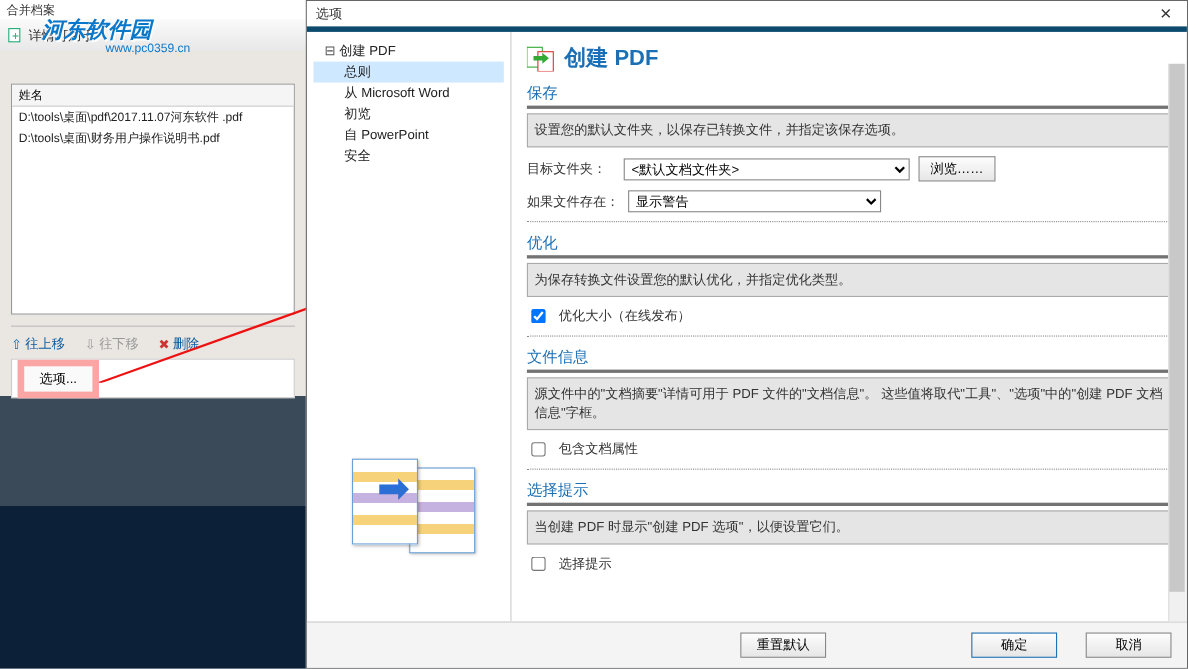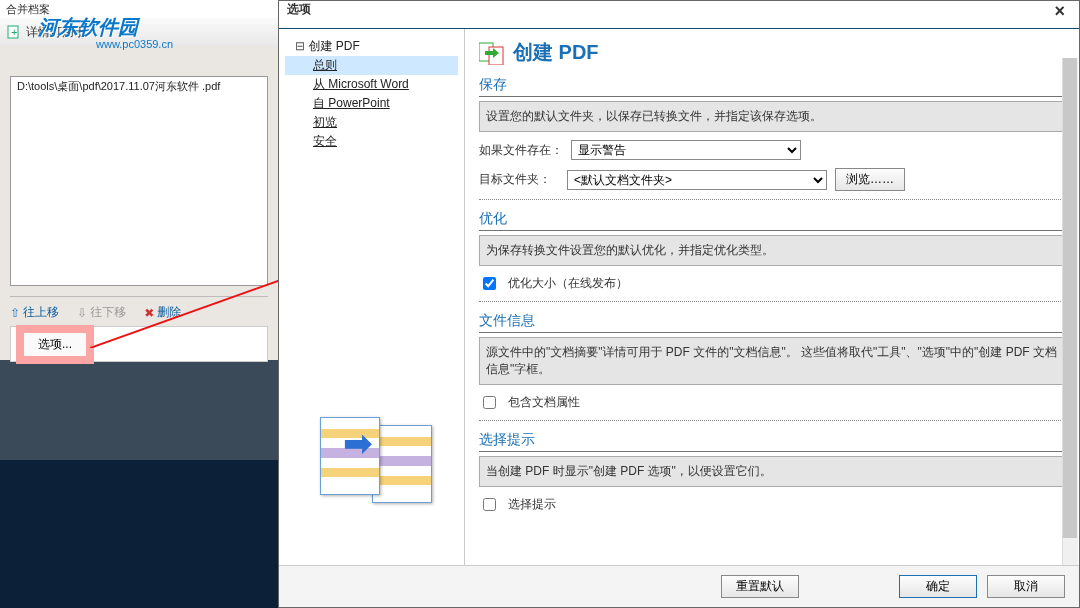--- a/index.html
+++ b/index.html
@@ -14,51 +14,51 @@
   .bg-logo { position:absolute; left:38px; top:14px; font-size:20px; font-style:italic; font-weight:bold; color:#0a78ca; text-shadow:1px 1px 0 #fff; pointer-events:none; }
   .bg-logo-sub { position:absolute; left:60px; top:38px; font-size:11px; color:#0a78ca; pointer-events:none;margin-left:36px; }
   .bg-instruction { position:absolute; left:10px; top:52px; width:260px; height:20px; font-size:12px; font-weight:bold; color:#000; overflow:hidden; white-space:nowrap; }
   .bg-listbox { position:absolute; left:10px; top:76px; width:258px; height:210px; border:1px solid #999; background:#fff; font-size:11px; overflow:hidden; }
   .bg-list-header { background:#f5f5f5; padding:2px 6px; border-bottom:1px solid #ccc; }
   .bg-list-item { padding:2px 6px; color:#222; white-space:nowrap; }
   .bg-actions { position:absolute; left:10px; top:296px; width:258px; height:26px; display:flex; align-items:center; gap:18px; border-top:1px solid #bbb; padding-top:6px; }
   .bg-actions .act { font-size:12px; color:#0a5a9e; display:flex; align-items:center; gap:3px; }
   .bg-actions .act.disabled { color:#999; }
   .bg-options-row { position:absolute; left:10px; top:326px; width:258px; height:36px; background:#fff; border:1px solid #ccc; display:flex; align-items:center; }
-  .bg-options-btn { margin:5px; padding:3px 14px; font-size:12px; background:#fafafa; border:8px solid #fca5a5; cursor:pointer; }
+  .bg-options-btn { margin:5px; padding:3px 14px; font-size:12px; background:#fafafa; border:6px solid #fca5a5; cursor:pointer; }
   
   .arrow { position:absolute; left:90px; top:210px; width:384px; height:138px; pointer-events:none; }
   
   .dialog { position:absolute; left:278px; top:0; width:802px; height:608px; background:#fff; border:1px solid #666; display:flex; flex-direction:column; }
-  .dlg-title { height:28px; background:#fff; border-bottom:1px solid #0c4a6e; display:flex; padding:0 8px; font-size:12px; color:#333; justify-content:space-between;font-weight:bold; }
+  .dlg-title { height:28px; background:#fff; border-bottom:5px solid #0c4a6e; display:flex; align-items:center; padding:0 8px; font-size:12px; color:#333; justify-content:space-between; }
   .dlg-title .close { font-size:18px; color:#333; cursor:pointer; padding:0 6px; }
   .dlg-body { flex:1; display:flex; overflow:hidden; }
   .tree { width:186px; border-right:1px solid #ccc; padding:8px 6px; font-size:12px; color:#222; }
   .tree .node { padding:1px 0 1px 10px; white-space:nowrap; }
   .tree .root-node::before { content:"⊟ "; color:#555; }
-  .tree .leaf { padding-left:28px;text-decoration:underline; }
+  .tree .leaf { padding-left:28px; }
   .tree .leaf.sel { background:#cde8ff; }
   .tree-spacer { height:240px; }
   .tree-img { width:160px; height:130px; margin:8px auto 0; display:flex; align-items:center; justify-content:center; gap:-10px; position:relative; }
   .doc-thumb { width:60px; height:78px; border:1px solid #6aa0d8; background:linear-gradient(#fff 0 14%, #f6d27a 14% 26%, #fff 26% 40%, #c6b2e0 40% 52%, #fff 52% 66%, #f6d27a 66% 78%, #fff 78% 100%); box-shadow:1px 1px 3px rgba(0,0,0,.3); }
   .doc-thumb:first-child { transform:translate(8px,-8px); z-index:1; }
   .big-arrow { position:absolute; left:52px; top:24px; color:#2b6fd4; font-size:34px; font-weight:bold; z-index:2; }
   .content { flex:1; padding:10px 14px 0 14px; overflow-y:auto; font-size:12px; color:#333; }
   .h1 { font-size:20px; color:#1b6fb5; font-weight:bold; display:flex; align-items:center; gap:6px; margin-bottom:4px; }
   .h1 .iconwrap { display:inline-flex; }
-  .section-title { color:#1b6fb5; font-size:14px; margin:10px 0 4px; border-bottom:1px solid #737373; padding-bottom:2px; }
+  .section-title { color:#1b6fb5; font-size:14px; margin:10px 0 4px; border-bottom:3px solid #737373; padding-bottom:2px; }
   .info-box { border:1px solid #aaa; padding:6px; background:#e5e5e5; }
   .row { display:flex; align-items:center; gap:8px; margin:8px 0; }
   .row label.lbl { min-width:80px; }
   select.combo { width:230px; padding:1px 2px; font-size:12px; border:1px solid #888; background:#fff; }
   select.combo.wide { width:260px; }
   .btn { padding:2px 10px; font-size:12px; border:1px solid #888; background:linear-gradient(#fdfdfd,#e6e6e6); cursor:pointer; }
   .chk { margin-right:4px; }
   .dot-underline { border-bottom:1px dotted #888; height:1px; margin:4px 0 10px; }
-  .footer { height:42px; border-top:1px solid #ccc; display:flex; align-items:center; justify-content:flex-end; gap:10px; padding:0 14px; background:#f4f4f4; }
+  .footer { height:42px; border-top:1px solid #ccc; display:flex; align-items:center; justify-content:flex-end; gap:26px; padding:0 14px; background:#f4f4f4; }
   .footer .btn { min-width:78px; text-align:center; }
   .footer .btn.primary { border:1px solid #1b6fb5; color:#000; }
   .scrollbar-fake { position:absolute; right:1px; top:29px; width:16px; height:534px; background:#f0f0f0; border-left:1px solid #ddd; }
   .scrollbar-thumb { position:absolute; right:2px; top:29px; width:14px; height:480px; background:#c8c8c8; }
   .content-wrap { position:relative; flex:1; display:flex; flex-direction:column; overflow:hidden; }
 </style>
 </head>
 <body>
 
 <div class="root">
@@ -70,21 +70,23 @@
         <svg width="16" height="16">
             <rect x="2" y="2" width="10" height="12" fill="#fff" stroke="#2a7" stroke-width="1"></rect>
             <text x="5" y="12" font-size="11" fill="#2a7">+</text>
           </svg>
       </span>
       <span class="lbl">详情可用于</span>
     </div>
     <div class="bg-logo">河东软件园</div>
     <div class="bg-logo-sub">www.pc0359.cn</div>
     <div class="bg-listbox">
+      <div class="bg-list-header">姓名</div>
       <div class="bg-list-item">D:\tools\桌面\pdf\2017.11.07河东软件 .pdf</div>
+      <div class="bg-list-item">D:\tools\桌面\财务用户操作说明书.pdf</div>
     </div>
     <div class="bg-actions">
       <span class="act">
           <span style="color:#1b6fb5">⇧</span>
           <span>往上移</span>
         </span>
       <span class="act disabled">
           <span>⇩</span>
           <span>往下移</span>
         </span>
@@ -106,22 +108,22 @@
   <div class="dialog">
     <div class="dlg-title">
       <span>选项</span>
       <span class="close">×</span>
     </div>
     <div class="dlg-body">
       <div class="tree">
         <div class="node root-node">创建 PDF</div>
         <div class="node leaf sel">总则</div>
         <div class="node leaf">从 Microsoft Word</div>
+        <div class="node leaf">初览</div>
         <div class="node leaf">自 PowerPoint</div>
-        <div class="node leaf">初览</div>
         <div class="node leaf">安全</div>
         <div class="tree-spacer"></div>
         <div class="tree-img">
           <div class="doc-thumb"></div>
           <span class="big-arrow">➡</span>
           <div class="doc-thumb"></div>
         </div>
       </div>
 
       <div class="content-wrap">
@@ -133,31 +135,31 @@
                   <rect x="10" y="6" width="14" height="18" fill="#fff" stroke="#d33"></rect>
                   <polygon points="6,10 14,10 14,7 20,12 14,17 14,14 6,14" fill="#3a3"></polygon>
                 </svg>
             </span>
             <span>创建 PDF</span>
           </div>
 
           <div class="section-title">保存</div>
           <div class="info-box">设置您的默认文件夹，以保存已转换文件，并指定该保存选项。</div>
           <div class="row">
-            <label class="lbl">如果文件存在：</label>
-            <select class="combo">
-              <option>显示警告</option>
-            </select>
-          </div>
-          <div class="row">
             <label class="lbl">目标文件夹：</label>
             <select class="combo wide">
               <option>&lt;默认文档文件夹&gt;</option>
             </select>
             <button class="btn">浏览……</button>
+          </div>
+          <div class="row">
+            <label class="lbl">如果文件存在：</label>
+            <select class="combo">
+              <option>显示警告</option>
+            </select>
           </div>
           <div class="dot-underline"></div>
 
           <div class="section-title">优化</div>
           <div class="info-box">为保存转换文件设置您的默认优化，并指定优化类型。</div>
           <div class="row">
             <input type="checkbox" class="chk" checked="" style="">
             <span>优化大小（在线发布）</span>
           </div>
           <div class="dot-underline"></div>

